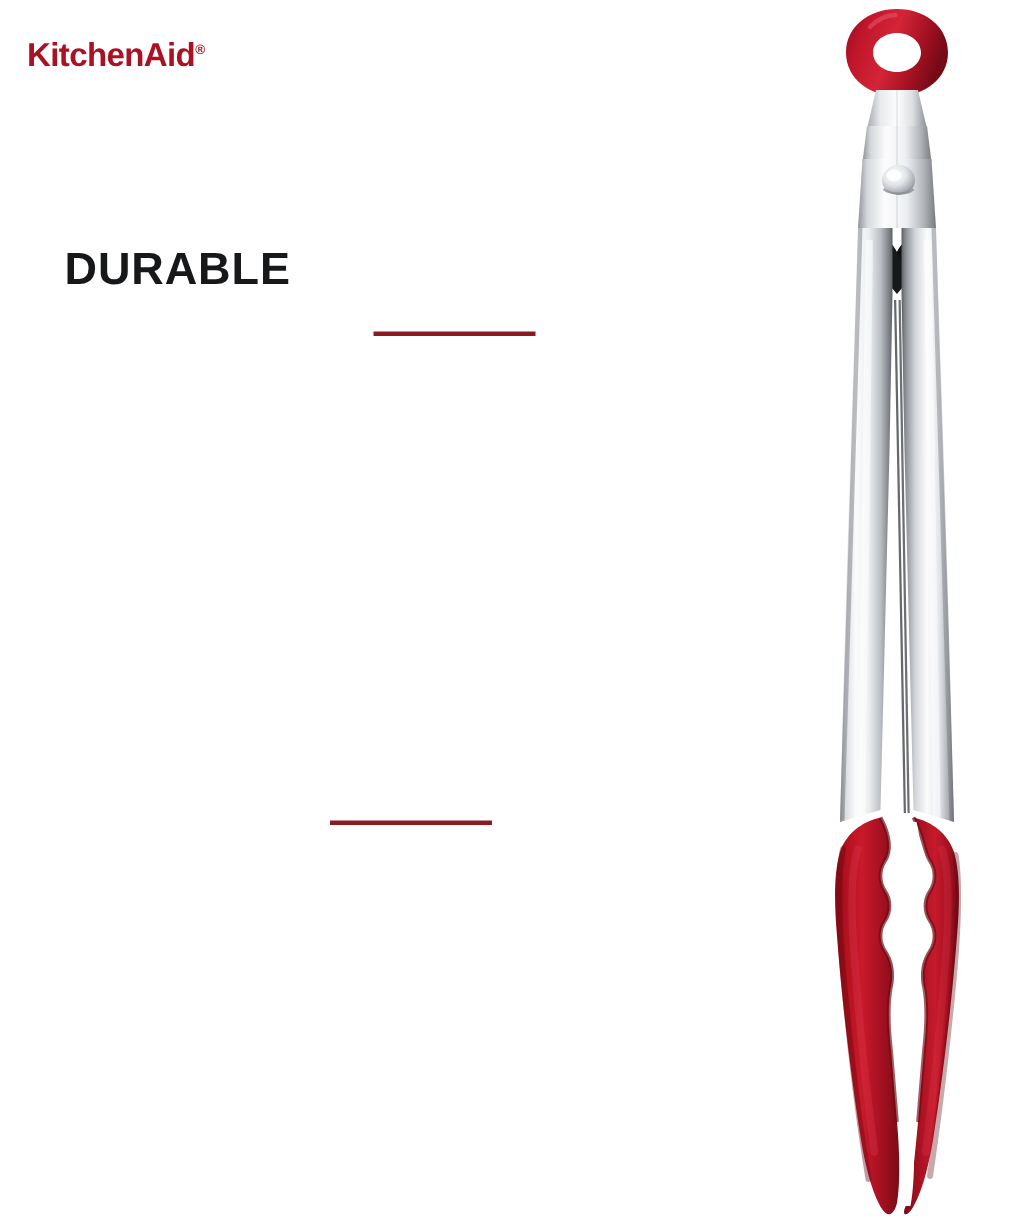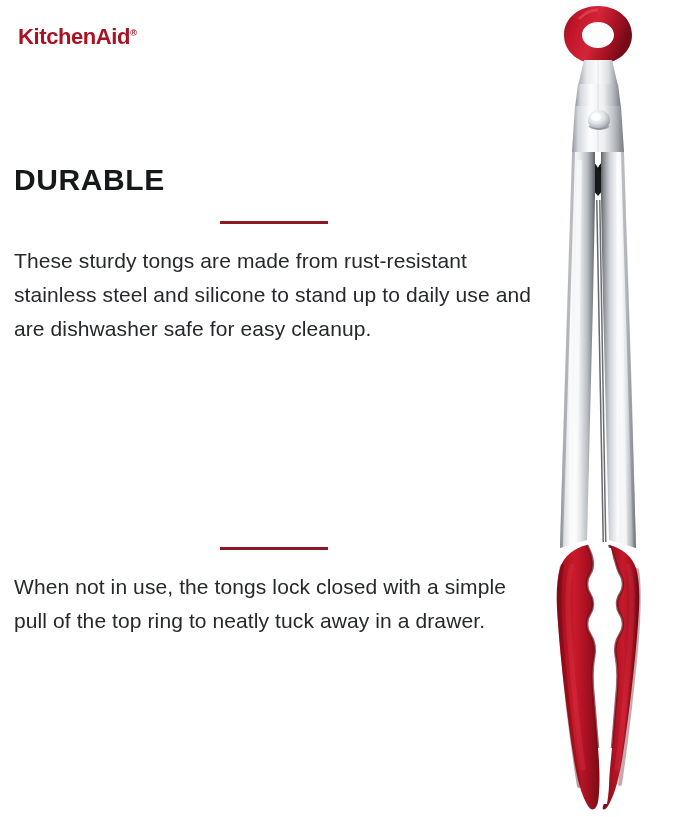--- a/index.html
+++ b/index.html
@@ -35,21 +35,21 @@
     font-weight: bold;
     letter-spacing: 0;
   }
 
   
   .copy-block {
     position: absolute;
     left: 14px;
     width: 520px;
   }
-  #block-durable { top: 163px; }
+  #block-durable { top: 163px; margin-left: 29px; }
   #block-store   { top: 523px; }
 
   .feature-heading {
     font-family: "Liberation Sans", sans-serif;
     font-weight: bold;
     font-size: 30px;
     line-height: 34px;
     letter-spacing: 0.6px;
     color: #17181a;
     margin: 0;
@@ -89,26 +89,24 @@
   }
 </style>
 </head>
 <body>
 
 <div class="brand"><span>KitchenAid</span><span class="reg">®</span></div>
 
 <div class="copy-block" id="block-durable">
   <h2 class="feature-heading">DURABLE</h2>
   <hr class="rule">
-  <p class="feature-body">These sturdy tongs are made from rust-resistant stainless steel and silicone to stand up to daily use and are dishwasher safe for easy cleanup.</p>
 </div>
 
 <div class="copy-block" id="block-store">
   <hr class="rule">
-  <p class="feature-body">When not in use, the tongs lock closed with a simple pull of the top ring to neatly tuck away in a drawer.</p>
 </div>
 
 <div class="product">
   <svg viewBox="0 0 159 817" xmlns="http://www.w3.org/2000/svg">
     <defs>
 
       <linearGradient id="steelArmL" x1="0" y1="0" x2="1" y2="0">
         <stop offset="0.00" stop-color="#9a9ea3"></stop>
         <stop offset="0.10" stop-color="#d9dce0"></stop>
         <stop offset="0.30" stop-color="#fbfbfc"></stop>

